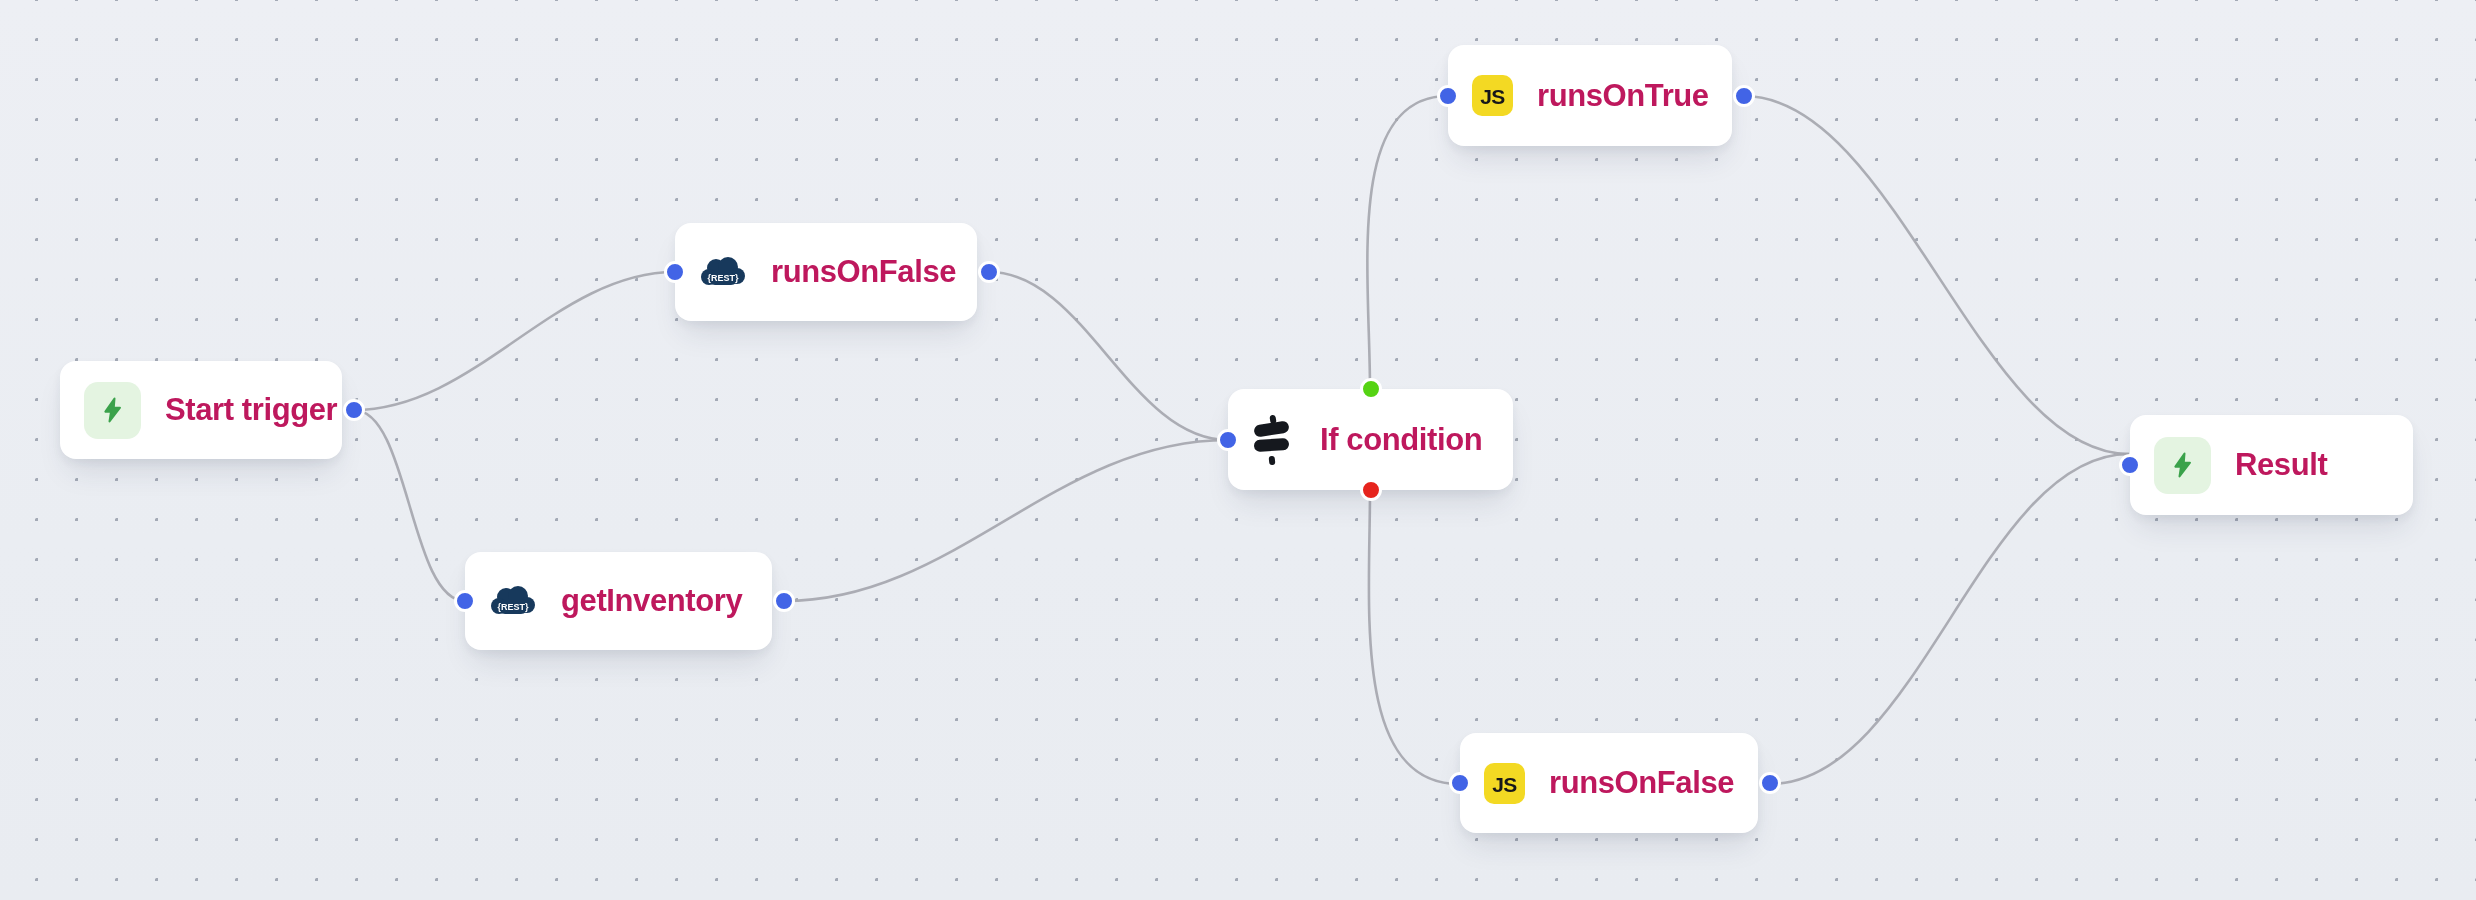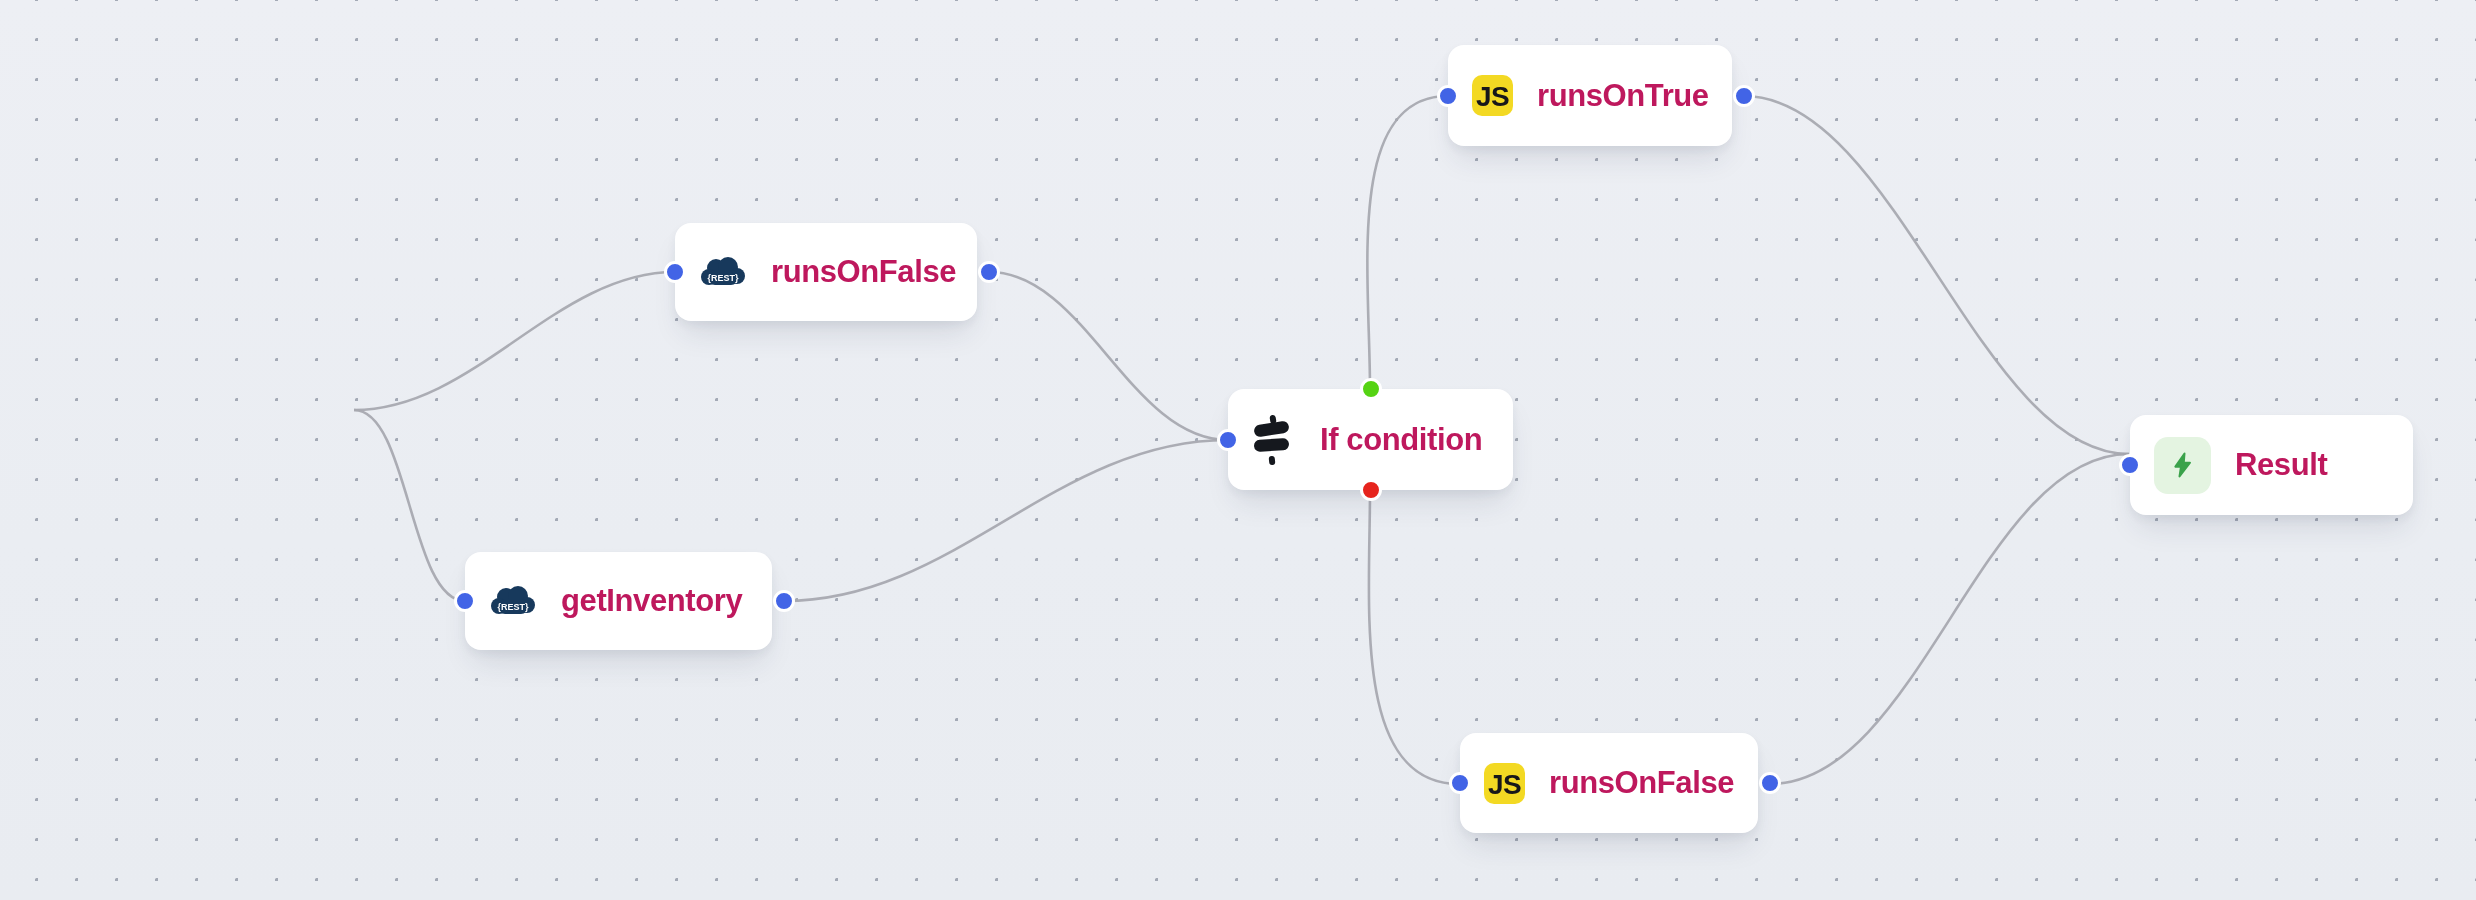--- a/index.html
+++ b/index.html
@@ -54,21 +54,21 @@
   .icon-lightning {
     width:57px; height:57px; border-radius:14px; background:#e4f4e1;
     display:flex; align-items:center; justify-content:center; flex:0 0 auto;
   }
   .icon-lightning svg { width:30px; height:30px; }
 
   
   .icon-js {
     width:41px; height:41px; border-radius:10px; background:#f3d923;
     display:flex; align-items:center; justify-content:center; flex:0 0 auto;
-    font-weight:700; font-size:28px; color:#17171a; letter-spacing:-.5px;
+    font-weight:700; font-size:21px; color:#17171a; letter-spacing:-.5px;
     padding-top:3px;
   }
 
   
   .icon-rest { width:48px; height:34px; flex:0 0 auto; display:flex; }
   .icon-rest text { font-family:"Liberation Sans", sans-serif; }
 
   
   .icon-branch { position:relative; width:40px; height:50px; flex:0 0 auto; }
   .icon-branch i { position:absolute; background:#15181e; display:block; }
@@ -86,20 +86,29 @@
     <path d="M 354 410 C 475 410 555 272 675 272"></path>
     <path d="M 354 410 C 409 410 410 601 465 601"></path>
     <path d="M 989 272 C 1085 272 1130 440 1228 440"></path>
     <path d="M 784 601 C 955 601 1055 440 1228 440"></path>
     <path d="M 1370 389 C 1370 275 1345 96 1448 96"></path>
     <path d="M 1370 490 C 1370 605 1352 784 1459 784"></path>
     <path d="M 1744 96 C 1895 96 1980 454 2129 454"></path>
     <path d="M 1770 784 C 1918 784 1982 454 2129 454"></path>
   </svg>
 
+  <div class="node n-start">
+    <span class="icon-lightning">
+      <svg viewBox="0 0 24 24">
+          <path fill="#3ba24b" stroke="#3ba24b" stroke-width="1.6" stroke-linejoin="round" d="M13.2 2.8 L5.9 13.3 H10.4 L9.2 21.2 L17.6 10.2 H12.6 Z"></path>
+        </svg>
+    </span>
+    <span class="label">Start trigger</span>
+    <span class="port out blue"></span>
+  </div>
 
   <div class="node n-getinv">
     <span class="icon-rest">
       <svg viewBox="0 0 48 34">
         <g fill="#17395c">
           <circle cx="17" cy="13" r="9"></circle>
           <circle cx="29" cy="12" r="10"></circle>
           <circle cx="38" cy="21" r="8"></circle>
           <circle cx="10" cy="22" r="8"></circle>
           <rect x="9" y="15" width="30" height="15" rx="7"></rect>

